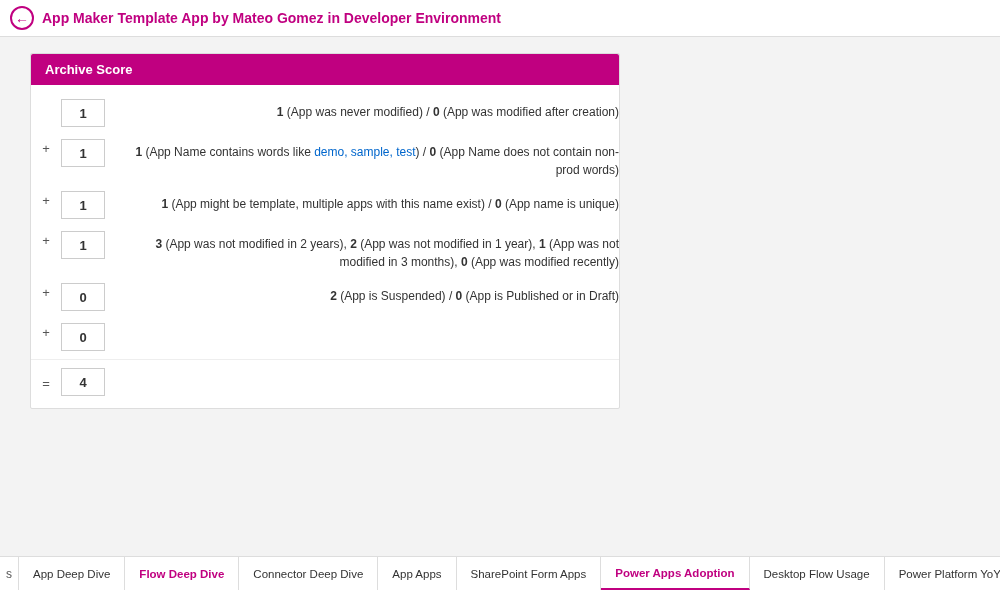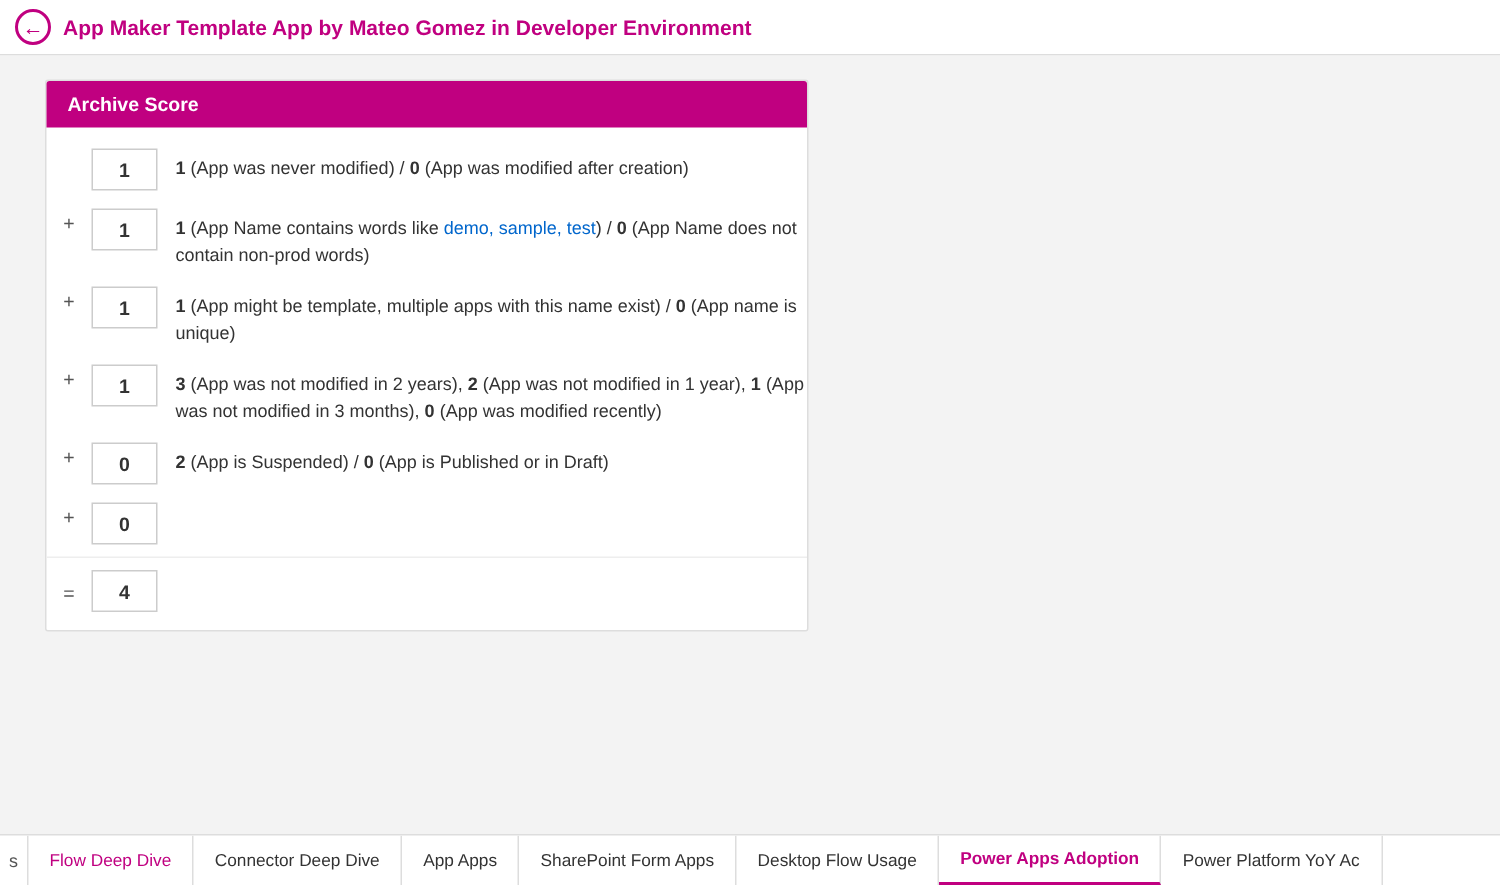--- a/index.html
+++ b/index.html
@@ -50,21 +50,21 @@
       padding: 16px 20px;
       overflow: hidden;
       background: #f3f3f3;
     }
 
     
     .card {
       background: #fff;
       border: 1px solid #ddd;
       border-radius: 2px;
-      width: 509px;
+      width: 590px;
       margin: 0 auto 0 10px;
     }
     .card-header {
       background: #c00080;
       color: #fff;
       padding: 8px 14px;
       font-size: 13px;
       font-weight: 600;
       border-radius: 2px 2px 0 0;
     }
@@ -100,20 +100,21 @@
       color: #333;
       margin-right: 12px;
       flex-shrink: 0;
     }
     .score-desc {
       font-size: 12px;
       color: #333;
       line-height: 1.5;
       padding-top: 4px;
       flex: 1;
+      text-align: right;
     }
     .score-desc b {
       font-weight: 700;
     }
     .score-desc .highlight {
       color: #0066cc;
     }
 
     
     .divider-row {
@@ -231,34 +232,37 @@
       </div>
 
     </div>
   </div>
 </div>
 
 <div class="tabs-bar">
   <div class="tab-nav-btn">
     <span>s</span>
   </div>
-  <div class="tab-item" style="color:#c00080; font-weight:400;">
+  <div class="tab-item">
+    <span>App Deep Dive</span>
+  </div>
+  <div class="tab-item" style="color:#c00080; font-weight:700;">
     <span>Flow Deep Dive</span>
   </div>
   <div class="tab-item">
     <span>Connector Deep Dive</span>
   </div>
   <div class="tab-item">
     <span>App Apps</span>
   </div>
   <div class="tab-item">
     <span>SharePoint Form Apps</span>
-  </div>
-  <div class="tab-item">
-    <span>Desktop Flow Usage</span>
   </div>
   <div class="tab-item active">
     <span>Power Apps Adoption</span>
   </div>
   <div class="tab-item">
+    <span>Desktop Flow Usage</span>
+  </div>
+  <div class="tab-item">
     <span>Power Platform YoY Ac</span>
   </div>
 </div>
 
 </body></html>

